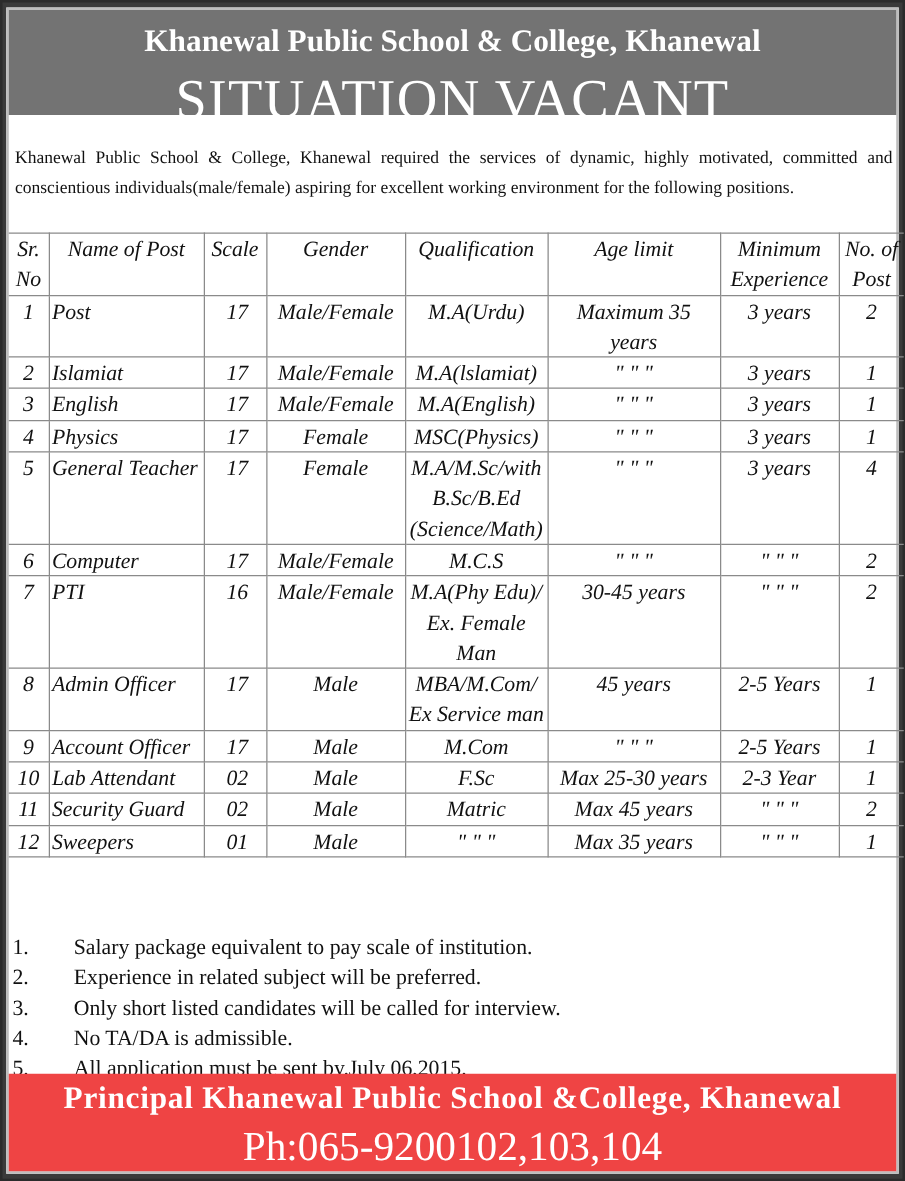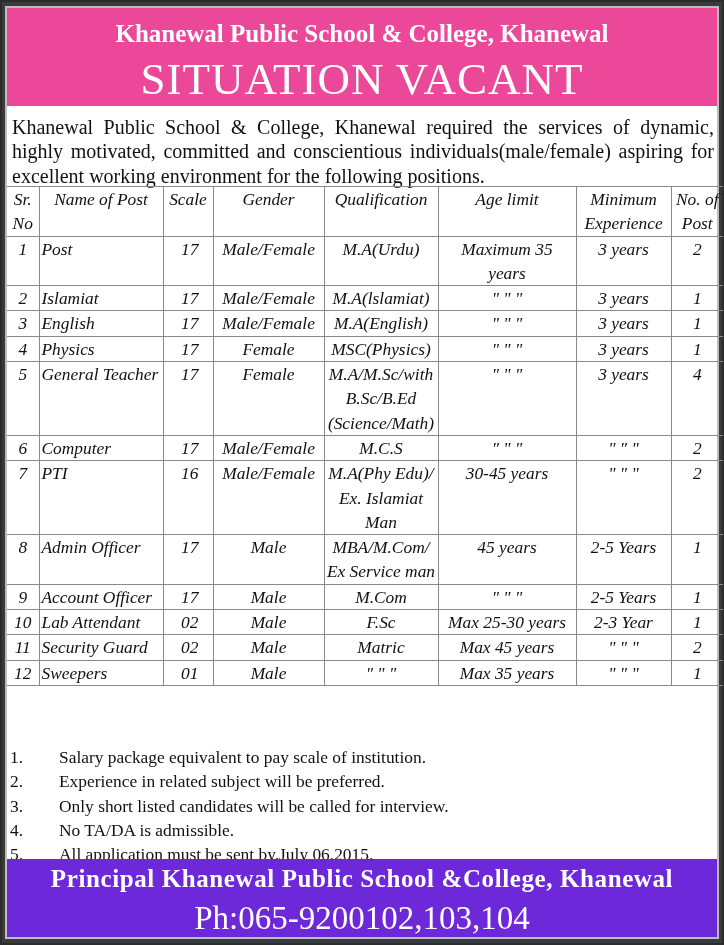--- a/index.html
+++ b/index.html
@@ -15,34 +15,34 @@
     border: 2px solid #2b2b2b;
     background: #3a3a3a;
   }
   .inner {
     position: absolute; left: 3px; top: 4px; right: 3px; bottom: 4px;
     border: 2px solid #bdbdbd;
     background: #fff;
     box-sizing: border-box;
   }
   .header {
-    position: absolute; left: 0; top: 0; right: 0; height: 98px;
-    background: #ec4899; color: #fff; text-align: center;
+    position: absolute; left: 0; top: 0; right: 0; height: 84px;
+    background: #737373; color: #fff; text-align: center;
   }
   .header .school {
     position: absolute; left: 0; right: 0; top: 12px;
     font-size: 25px; font-weight: bold; letter-spacing: 0;
   }
   .header .title {
     position: absolute; left: 0; right: 0; top: 45px;
     font-size: 45px; font-weight: normal; letter-spacing: 1px;
   }
   .intro {
     position: absolute; left: 5px; right: 3px; top: 107px;
-    font-size: 20px; line-height: 24.3px; text-align: justify;
+    font-size: 14px; line-height: 24.3px; text-align: justify;
     text-align-last: left;
   }
   table.posts {
     position: absolute; left: 0; top: 178px; width: 716px;
     border-collapse: collapse; table-layout: fixed;
     font-size: 17.4px; line-height: 24.3px; font-style: italic;
   }
   table.posts th, table.posts td {
     border: 1px solid #8a8a8a; padding: 0 2px; vertical-align: top;
     font-weight: normal;
@@ -54,21 +54,21 @@
   .l { text-align: left; }
   .r { text-align: right; padding-right: 14px !important; }
   .notes {
     position: absolute; left: 3px; top: 737px; right: 0;
     font-size: 17.4px; line-height: 24.3px;
   }
   .note { display: flex; }
   .note .num { width: 49px; }
   .footer {
     position: absolute; left: 0; right: 0; bottom: 0; height: 78px;
-    background: #6d28d9; color: #fff; text-align: center; padding-left: 44px;
+    background: #ef4444; color: #fff; text-align: center; padding-left: 44px;
   }
   .footer .signer {
     position: absolute; left: 0; right: 0; top: 6px;
     font-size: 25px; font-weight: bold; letter-spacing: 0.6px;
   }
   .footer .phone {
     position: absolute; left: 0; right: 0; top: 41px;
     font-size: 33px; font-weight: normal;
   }
 </style>
@@ -167,21 +167,21 @@
             <td class="c">M.C.S</td>
             <td class="c">" " "</td>
             <td class="c">" " "</td>
             <td class="c">2</td>
           </tr>
           <tr>
             <td class="c">7</td>
             <td class="l">PTI</td>
             <td class="r">16</td>
             <td class="c">Male/Female</td>
-            <td class="c">M.A(Phy Edu)/ Ex. Islamiat Man</td>
+            <td class="c">M.A(Phy Edu)/ Ex. Female Man</td>
             <td class="c">30-45 years</td>
             <td class="c">" " "</td>
             <td class="c">2</td>
           </tr>
           <tr>
             <td class="c">8</td>
             <td class="l">Admin Officer</td>
             <td class="r">17</td>
             <td class="c">Male</td>
             <td class="c">MBA/M.Com/ Ex Service man</td>

